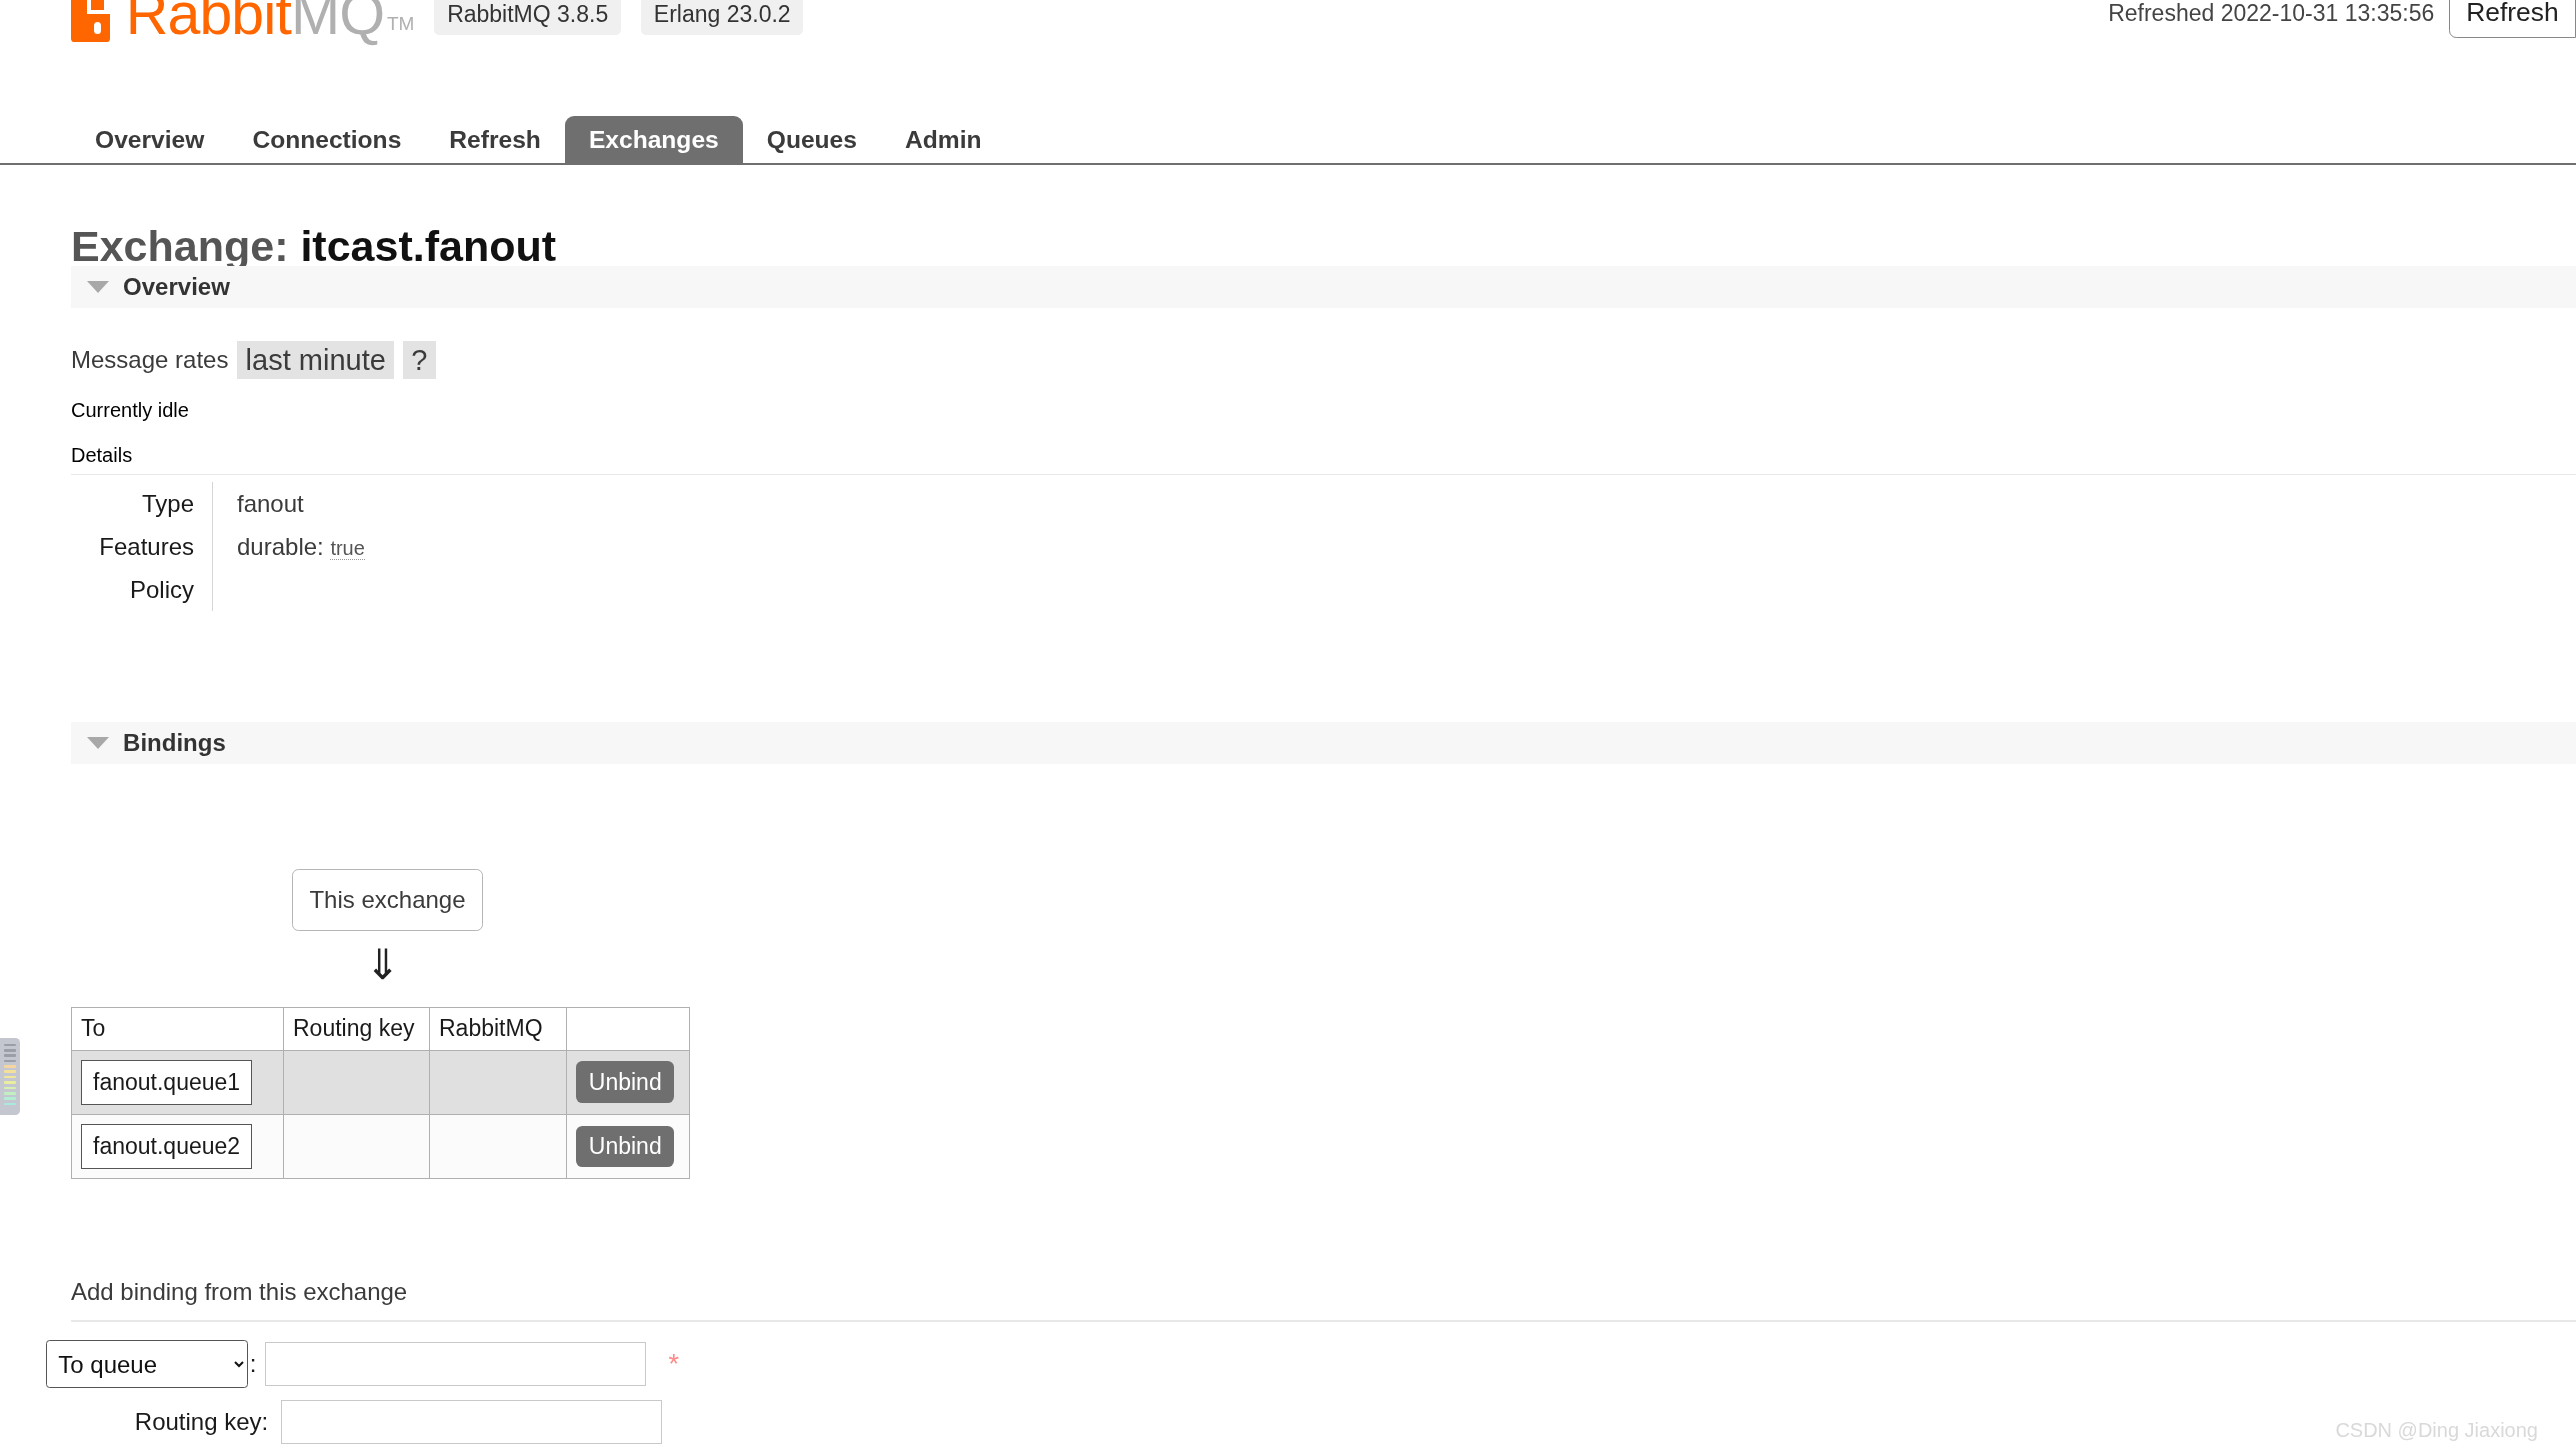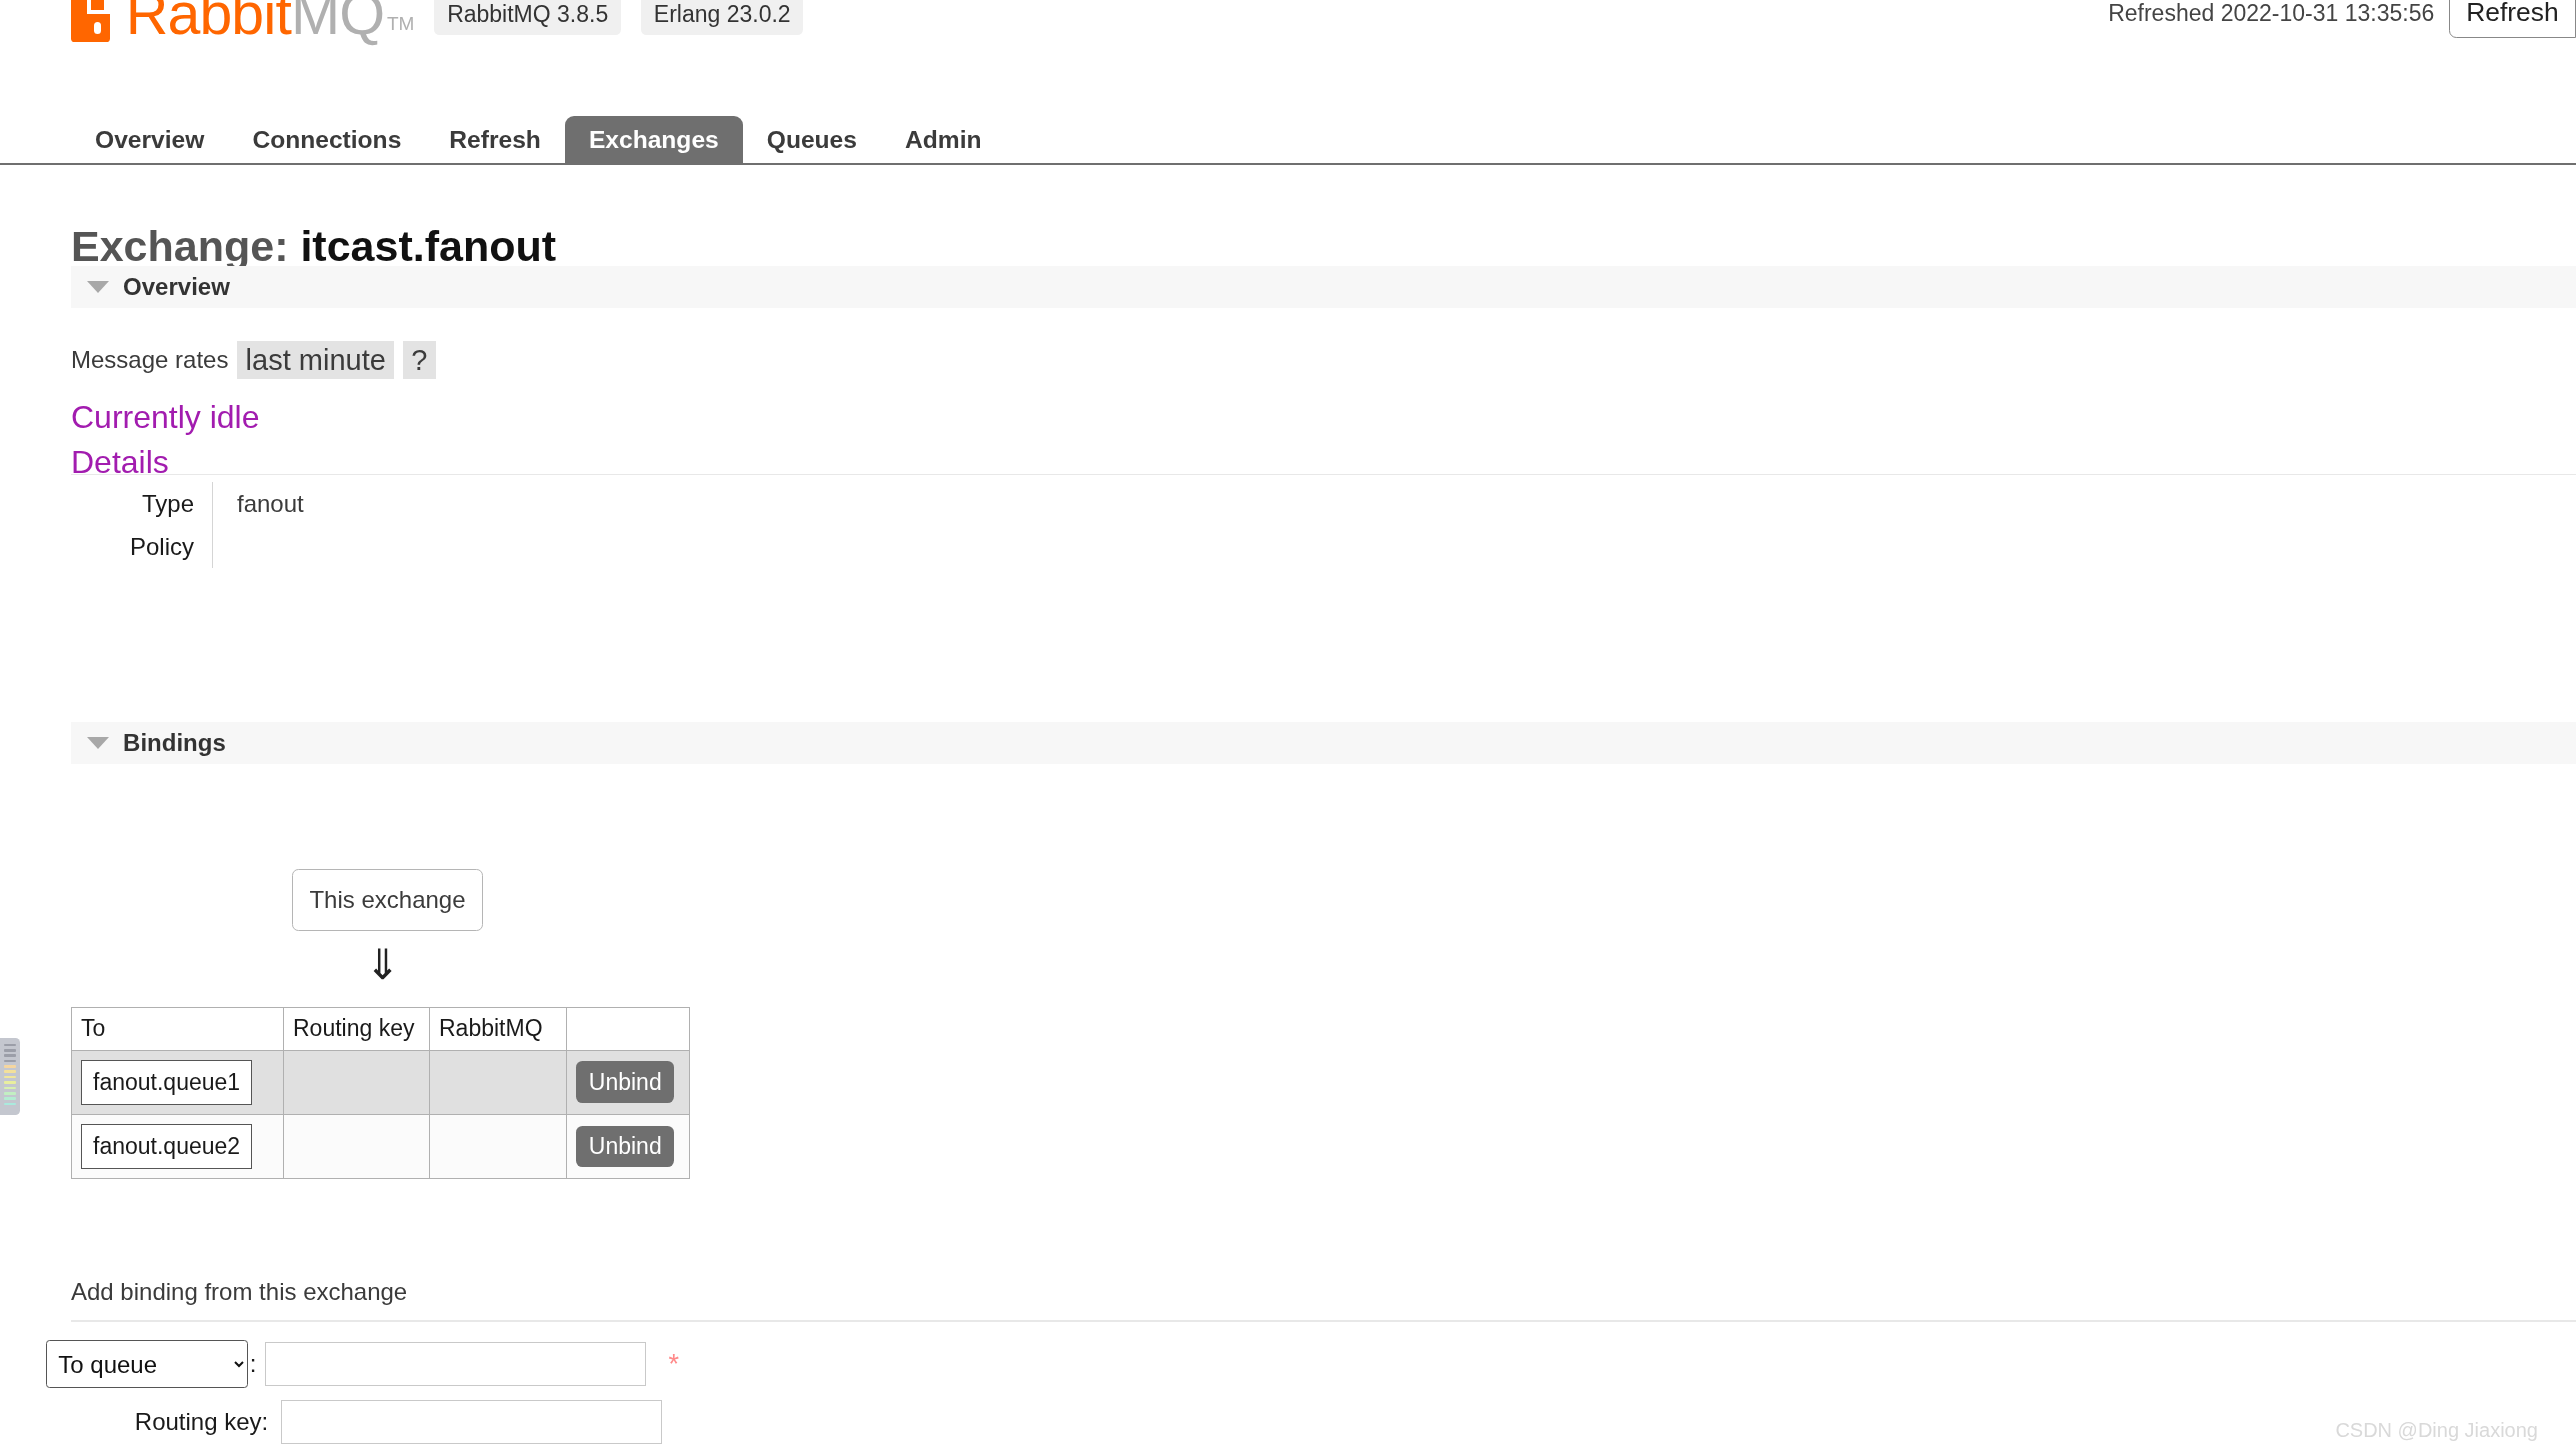--- a/index.html
+++ b/index.html
@@ -120,21 +120,21 @@
     border-right: 11px solid transparent;
     border-top: 12.8px solid #a8a8a8;
     margin-left: 16.4px; margin-right: 13.7px;
   }
   .section-header .sect-label {
     font-size: 24px; font-weight: bold; color: #333333;
   }
 
   .plain-text {
     position: absolute; left: 71px;
-    font-size: 32px; color: #a21caf; white-space: nowrap;
+    font-size: 20px; color: #000000; white-space: nowrap;
   }
 
   #message-rates-row {
     position: absolute; left: 71px; top: 177px;
     display: flex; align-items: center;
   }
   #message-rates-row .label { font-size: 24px; color: #3b3b3b; }
   .rate-chip {
     background: #e3e3e3; color: #3b3b3b;
     font-size: 29px; padding: 2.7px 8.2px; margin-left: 9px;
@@ -342,20 +342,24 @@
   </div>
 
   <div class="plain-text" style="top:235px;">Currently idle</div>
 
   <div class="plain-text" style="top:280px;">Details</div>
 
   <div id="details-table">
     <div class="detail-row">
       <div class="detail-key">Type</div>
       <div class="detail-val"><span>fanout</span></div>
+    </div>
+    <div class="detail-row">
+      <div class="detail-key">Features</div>
+      <div class="detail-val"><span>durable: </span><span class="sub">true</span></div>
     </div>
     <div class="detail-row">
       <div class="detail-key">Policy</div>
       <div class="detail-val"></div>
     </div>
   </div>
 
   <div class="section-header" style="top:558px;">
     <span class="caret"></span>
     <span class="sect-label">Bindings</span>

